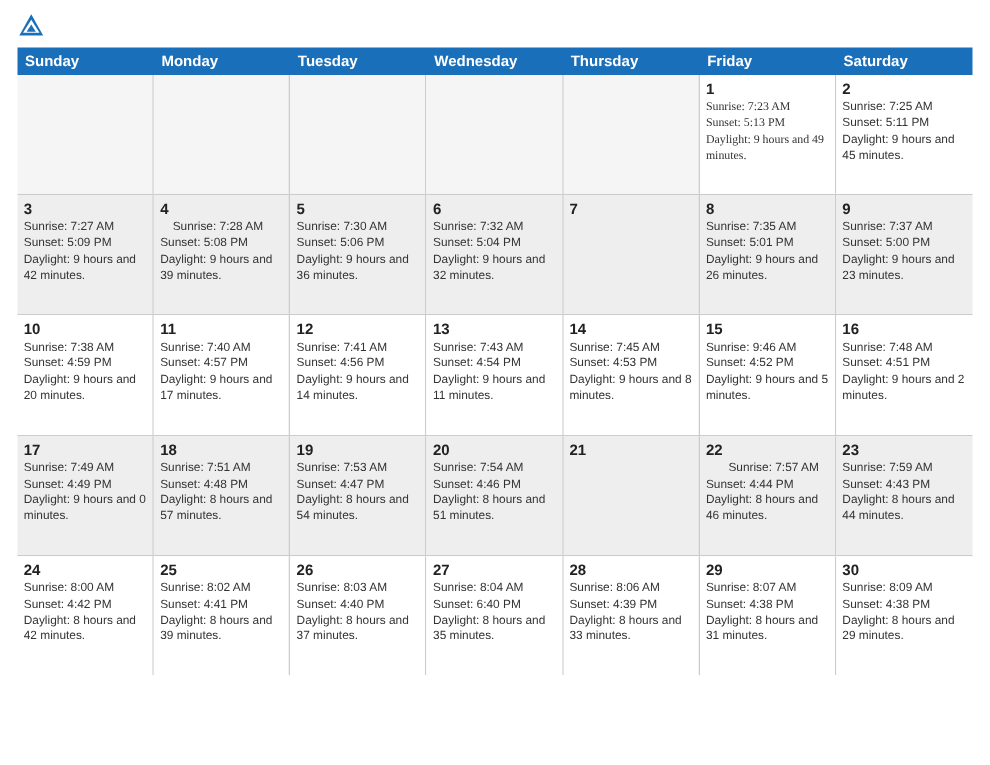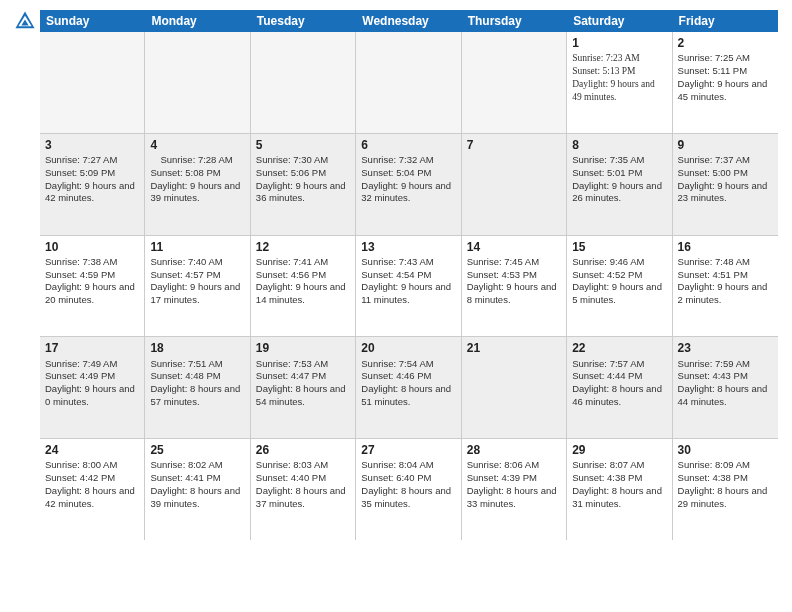--- a/index.html
+++ b/index.html
@@ -7,21 +7,21 @@
       font-family: Arial, sans-serif;
       background: #fff;
       width: 792px;
       height: 612px;
       overflow: hidden;
     }
     .page {
       width: 792px;
       height: 548px;
       display: flex;
-      flex-direction: row;
+      flex-direction: column;
       padding: 10px 14px 8px 14px;
     }
     .header {
       display: flex;
       justify-content: space-between;
       align-items: flex-start;
       margin-bottom: 6px;
     }
     .logo {
       display: flex;
@@ -137,22 +137,22 @@
     </div>
   </div>
 
   <div class="calendar">
     <div class="cal-header" id="cal-header">
         <div class="cal-header-cell">Sunday</div>
         <div class="cal-header-cell">Monday</div>
         <div class="cal-header-cell">Tuesday</div>
         <div class="cal-header-cell">Wednesday</div>
         <div class="cal-header-cell">Thursday</div>
+        <div class="cal-header-cell">Friday</div>
         <div class="cal-header-cell">Saturday</div>
-        <div class="cal-header-cell">Friday</div>
       </div>
     <div class="cal-body" id="cal-body">
         <div class="cal-row">
           <div class="cal-cell empty"></div>
           <div class="cal-cell empty"></div>
           <div class="cal-cell empty"></div>
           <div class="cal-cell empty"></div>
           <div class="cal-cell empty"></div>
           <div class="cal-cell"><span class="day-num">1</span><span style="white-space: pre-line; font-family: Liberation Serif, serif;">Sunrise: 7:23 AM
 Sunset: 5:13 PM
@@ -212,21 +212,21 @@
           <div class="cal-cell"><span class="day-num">18</span><span style="white-space: pre-line;">Sunrise: 7:51 AM
 Sunset: 4:48 PM
 Daylight: 8 hours and 57 minutes.</span></div>
           <div class="cal-cell"><span class="day-num">19</span><span style="white-space: pre-line;">Sunrise: 7:53 AM
 Sunset: 4:47 PM
 Daylight: 8 hours and 54 minutes.</span></div>
           <div class="cal-cell"><span class="day-num">20</span><span style="white-space: pre-line;">Sunrise: 7:54 AM
 Sunset: 4:46 PM
 Daylight: 8 hours and 51 minutes.</span></div>
           <div class="cal-cell"><span class="day-num">21</span></div>
-          <div class="cal-cell"><span class="day-num">22</span><span style="white-space: pre-line;">Sunrise: 7:57 AM
+          <div class="cal-cell"><span class="day-num">22</span><span style="white-space: pre-line; margin-left: 18px;">Sunrise: 7:57 AM
 Sunset: 4:44 PM
 Daylight: 8 hours and 46 minutes.</span></div>
           <div class="cal-cell"><span class="day-num">23</span><span style="white-space: pre-line;">Sunrise: 7:59 AM
 Sunset: 4:43 PM
 Daylight: 8 hours and 44 minutes.</span></div>
         </div>
         <div class="cal-row">
           <div class="cal-cell"><span class="day-num">24</span><span style="white-space: pre-line;">Sunrise: 8:00 AM
 Sunset: 4:42 PM
 Daylight: 8 hours and 42 minutes.</span></div>

